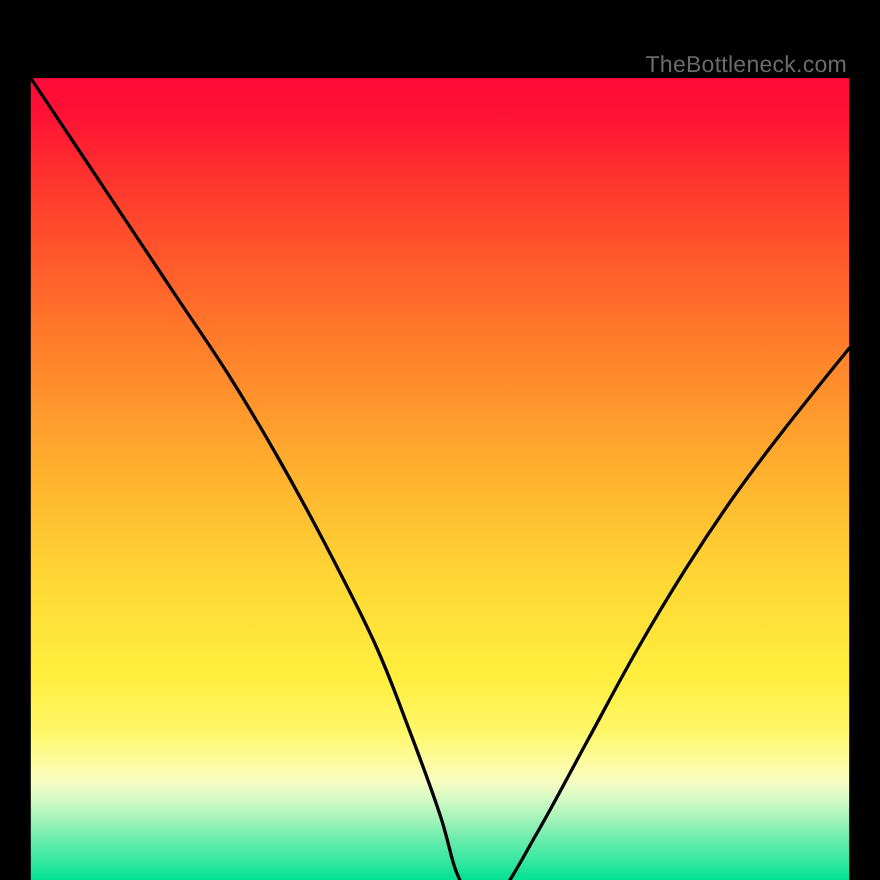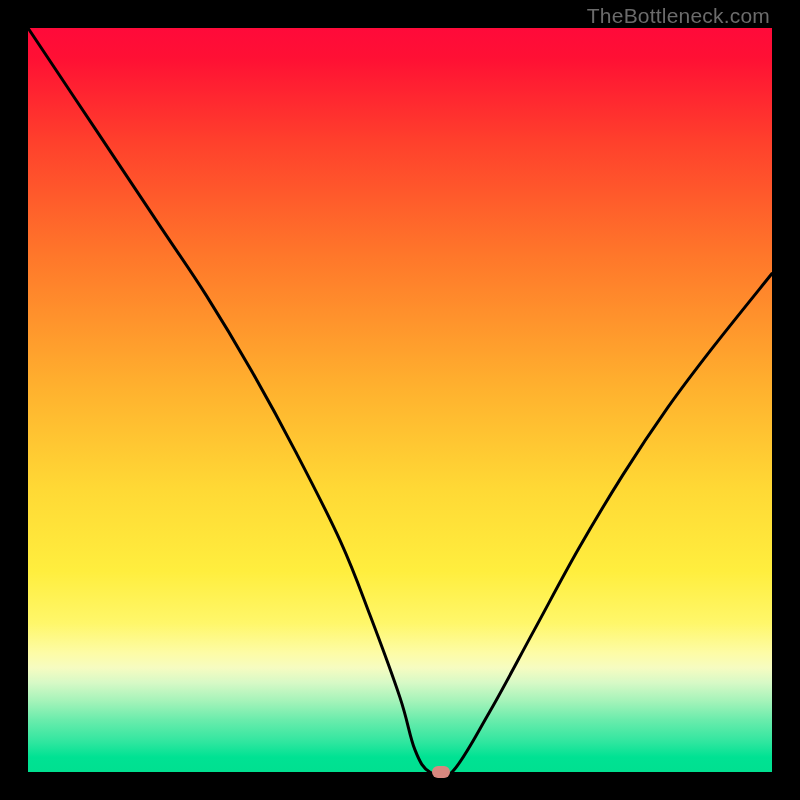--- a/index.html
+++ b/index.html
@@ -8,20 +8,21 @@
     width: 800px;
     height: 800px;
     overflow: hidden;
     background: #000;
     font-family: Arial, Helvetica, sans-serif;
   }
   .chart-container {
     position: relative;
     width: 800px;
     height: 588px;
+    margin-top: 43px;
   }
   .plot-area {
     position: absolute;
     left: 28px;
     top: 28px;
     width: 744px;
     height: 744px;
     background: linear-gradient(to bottom,
       #ff0a3a 0%,
       #ff1034 4%,

